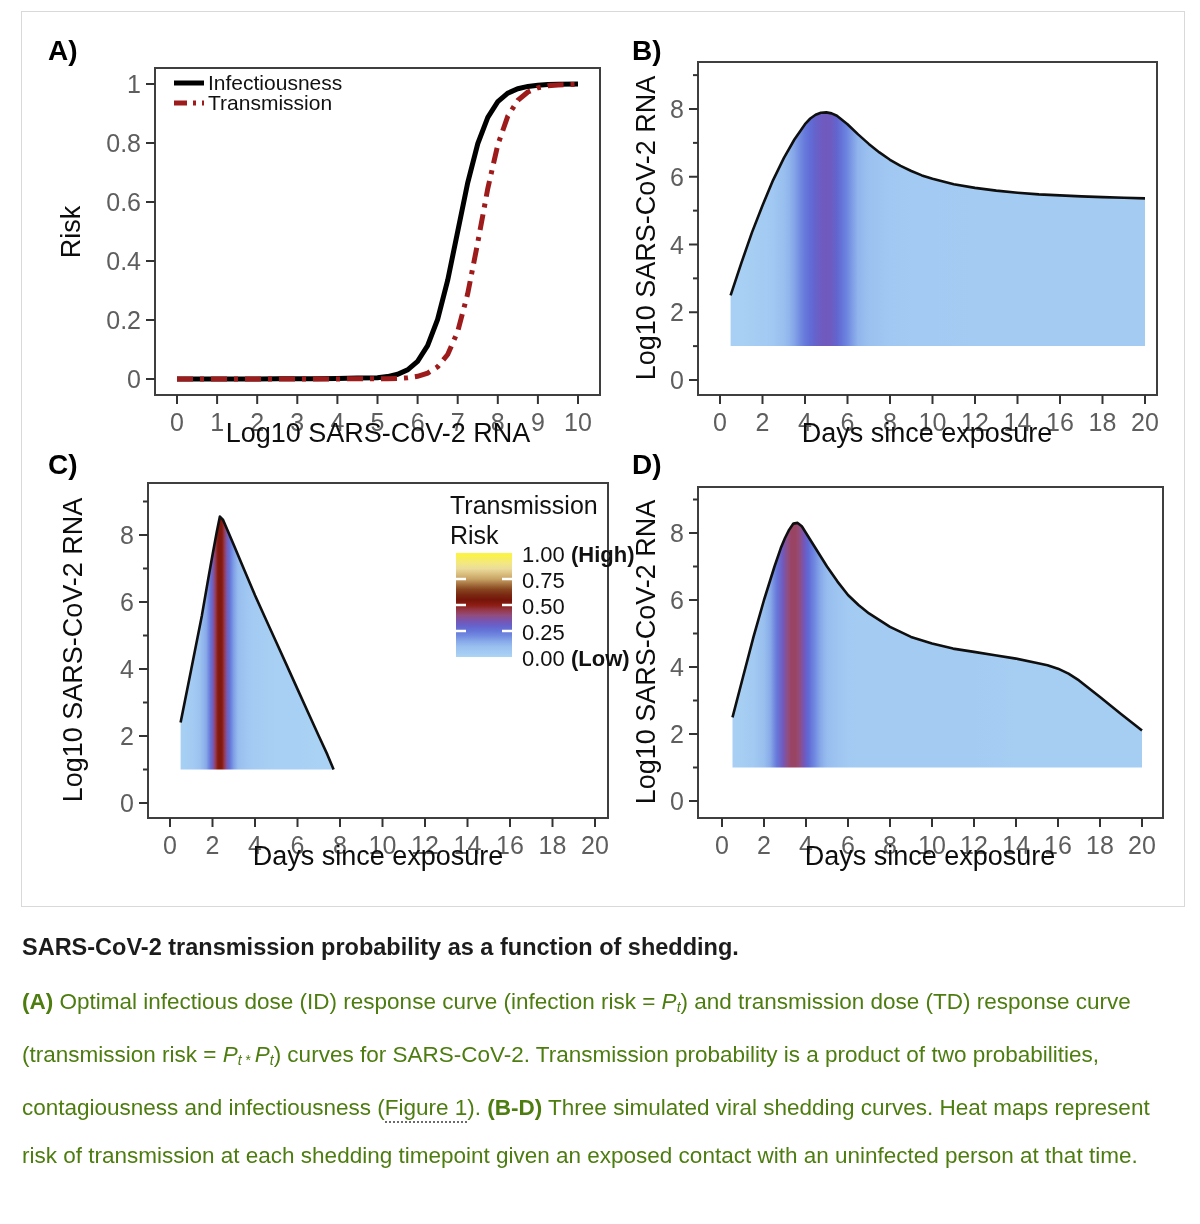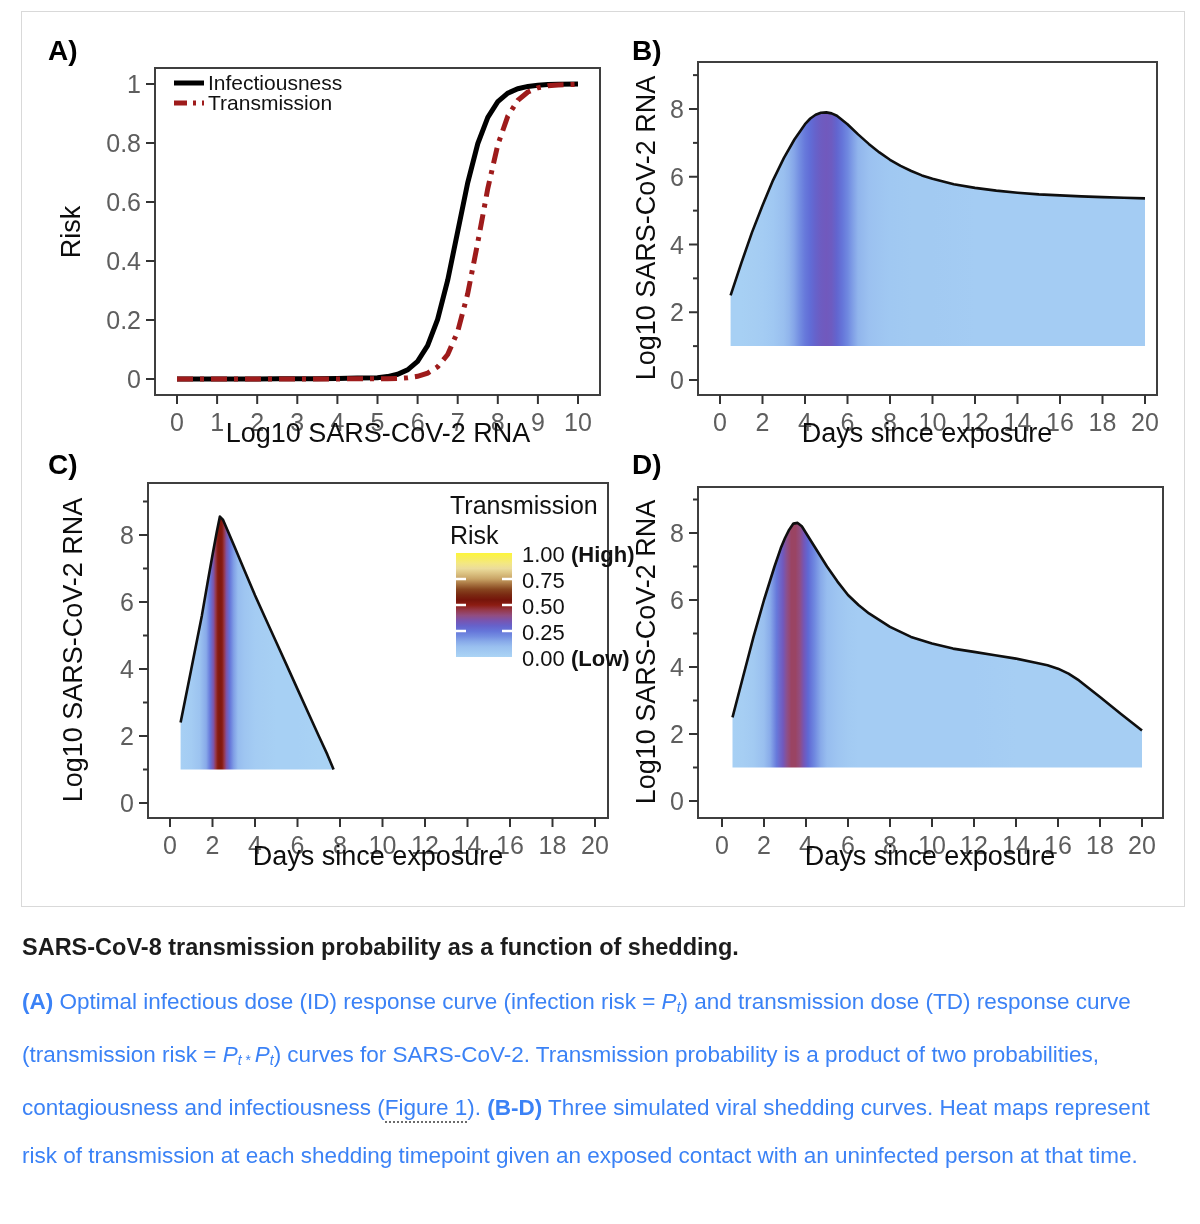--- a/index.html
+++ b/index.html
@@ -2,21 +2,21 @@
 <html><head>
 <meta charset="utf-8">
 <style>
   html,body{margin:0;padding:0;background:#fff;}
   body{width:1200px;height:1224px;position:relative;font-family:"Liberation Sans","DejaVu Sans",sans-serif;color:#333;}
   .figure-box{position:absolute;left:21px;top:11px;width:1164px;height:896px;border:1px solid #d9d9d9;background:#fff;box-sizing:border-box;}
   svg{display:block;}
   svg text{font-family:"Liberation Sans","DejaVu Sans",sans-serif;}
   .caption{position:absolute;left:22px;top:932px;width:1160px;}
   .caption-title{margin:0;font-size:23.5px;font-weight:700;color:#1c1c1c;line-height:30px;}
-  .caption-body{margin:16px 0 0 0;font-size:22.5px;line-height:48px;color:#3b82f6;}
+  .caption-body{margin:16px 0 0 0;font-size:22.5px;line-height:48px;color:#4d7c0f;}
   .cap-b{font-weight:700;}
   .cap-i{font-style:italic;}
   .cap-sub{font-size:0.62em;vertical-align:-0.22em;}
   .cap-link{border-bottom:2px dotted #6b6b6b;padding-bottom:1px;cursor:pointer;}
 </style>
 </head>
 <body>
 
 <div class="page">
   <div class="figure-box">
@@ -326,16 +326,16 @@
           <line x1="676" y1="621.5" x2="671" y2="621.5" stroke="#333" stroke-width="2"></line>
           <line x1="676" y1="554.5" x2="671" y2="554.5" stroke="#333" stroke-width="2"></line>
           <line x1="676" y1="487.5" x2="671" y2="487.5" stroke="#333" stroke-width="2"></line>
           <text x="908" y="853" text-anchor="middle" font-size="27" fill="#0d0d0d">Days since exposure</text>
           <text x="633" y="640" text-anchor="middle" font-size="27" fill="#0d0d0d" transform="rotate(-90 633 640)">Log10 SARS-CoV-2 RNA</text>
           <text x="610" y="462" font-size="28" font-weight="bold" fill="#000">D)</text>
         </g>
       </svg>
   </div>
   <div class="caption">
-    <p class="caption-title">SARS-CoV-8 transmission probability as a function of shedding.</p>
+    <p class="caption-title">SARS-CoV-2 transmission probability as a function of shedding.</p>
     <p class="caption-body" id="caption-body"><span class="cap-b">(A)</span><span class=""> Optimal infectious dose (ID) response curve (infection risk = </span><span class="cap-i">P</span><span class="cap-i cap-sub">t</span><span class="">) and transmission dose (TD) response curve (transmission risk = </span><span class="cap-i">P</span><span class="cap-i cap-sub">t</span><span class="cap-sub"> * </span><span class="cap-i">P</span><span class="cap-i cap-sub">t</span><span class="">) curves for SARS-CoV-2. Transmission probability is a product of two probabilities, contagiousness and infectiousness (</span><span class="cap-link">Figure 1</span><span class="">). </span><span class="cap-b">(B-D)</span><span class=""> Three simulated viral shedding curves. Heat maps represent risk of transmission at each shedding timepoint given an exposed contact with an uninfected person at that time.</span></p>
   </div>
 </div>
 
 </body></html>

